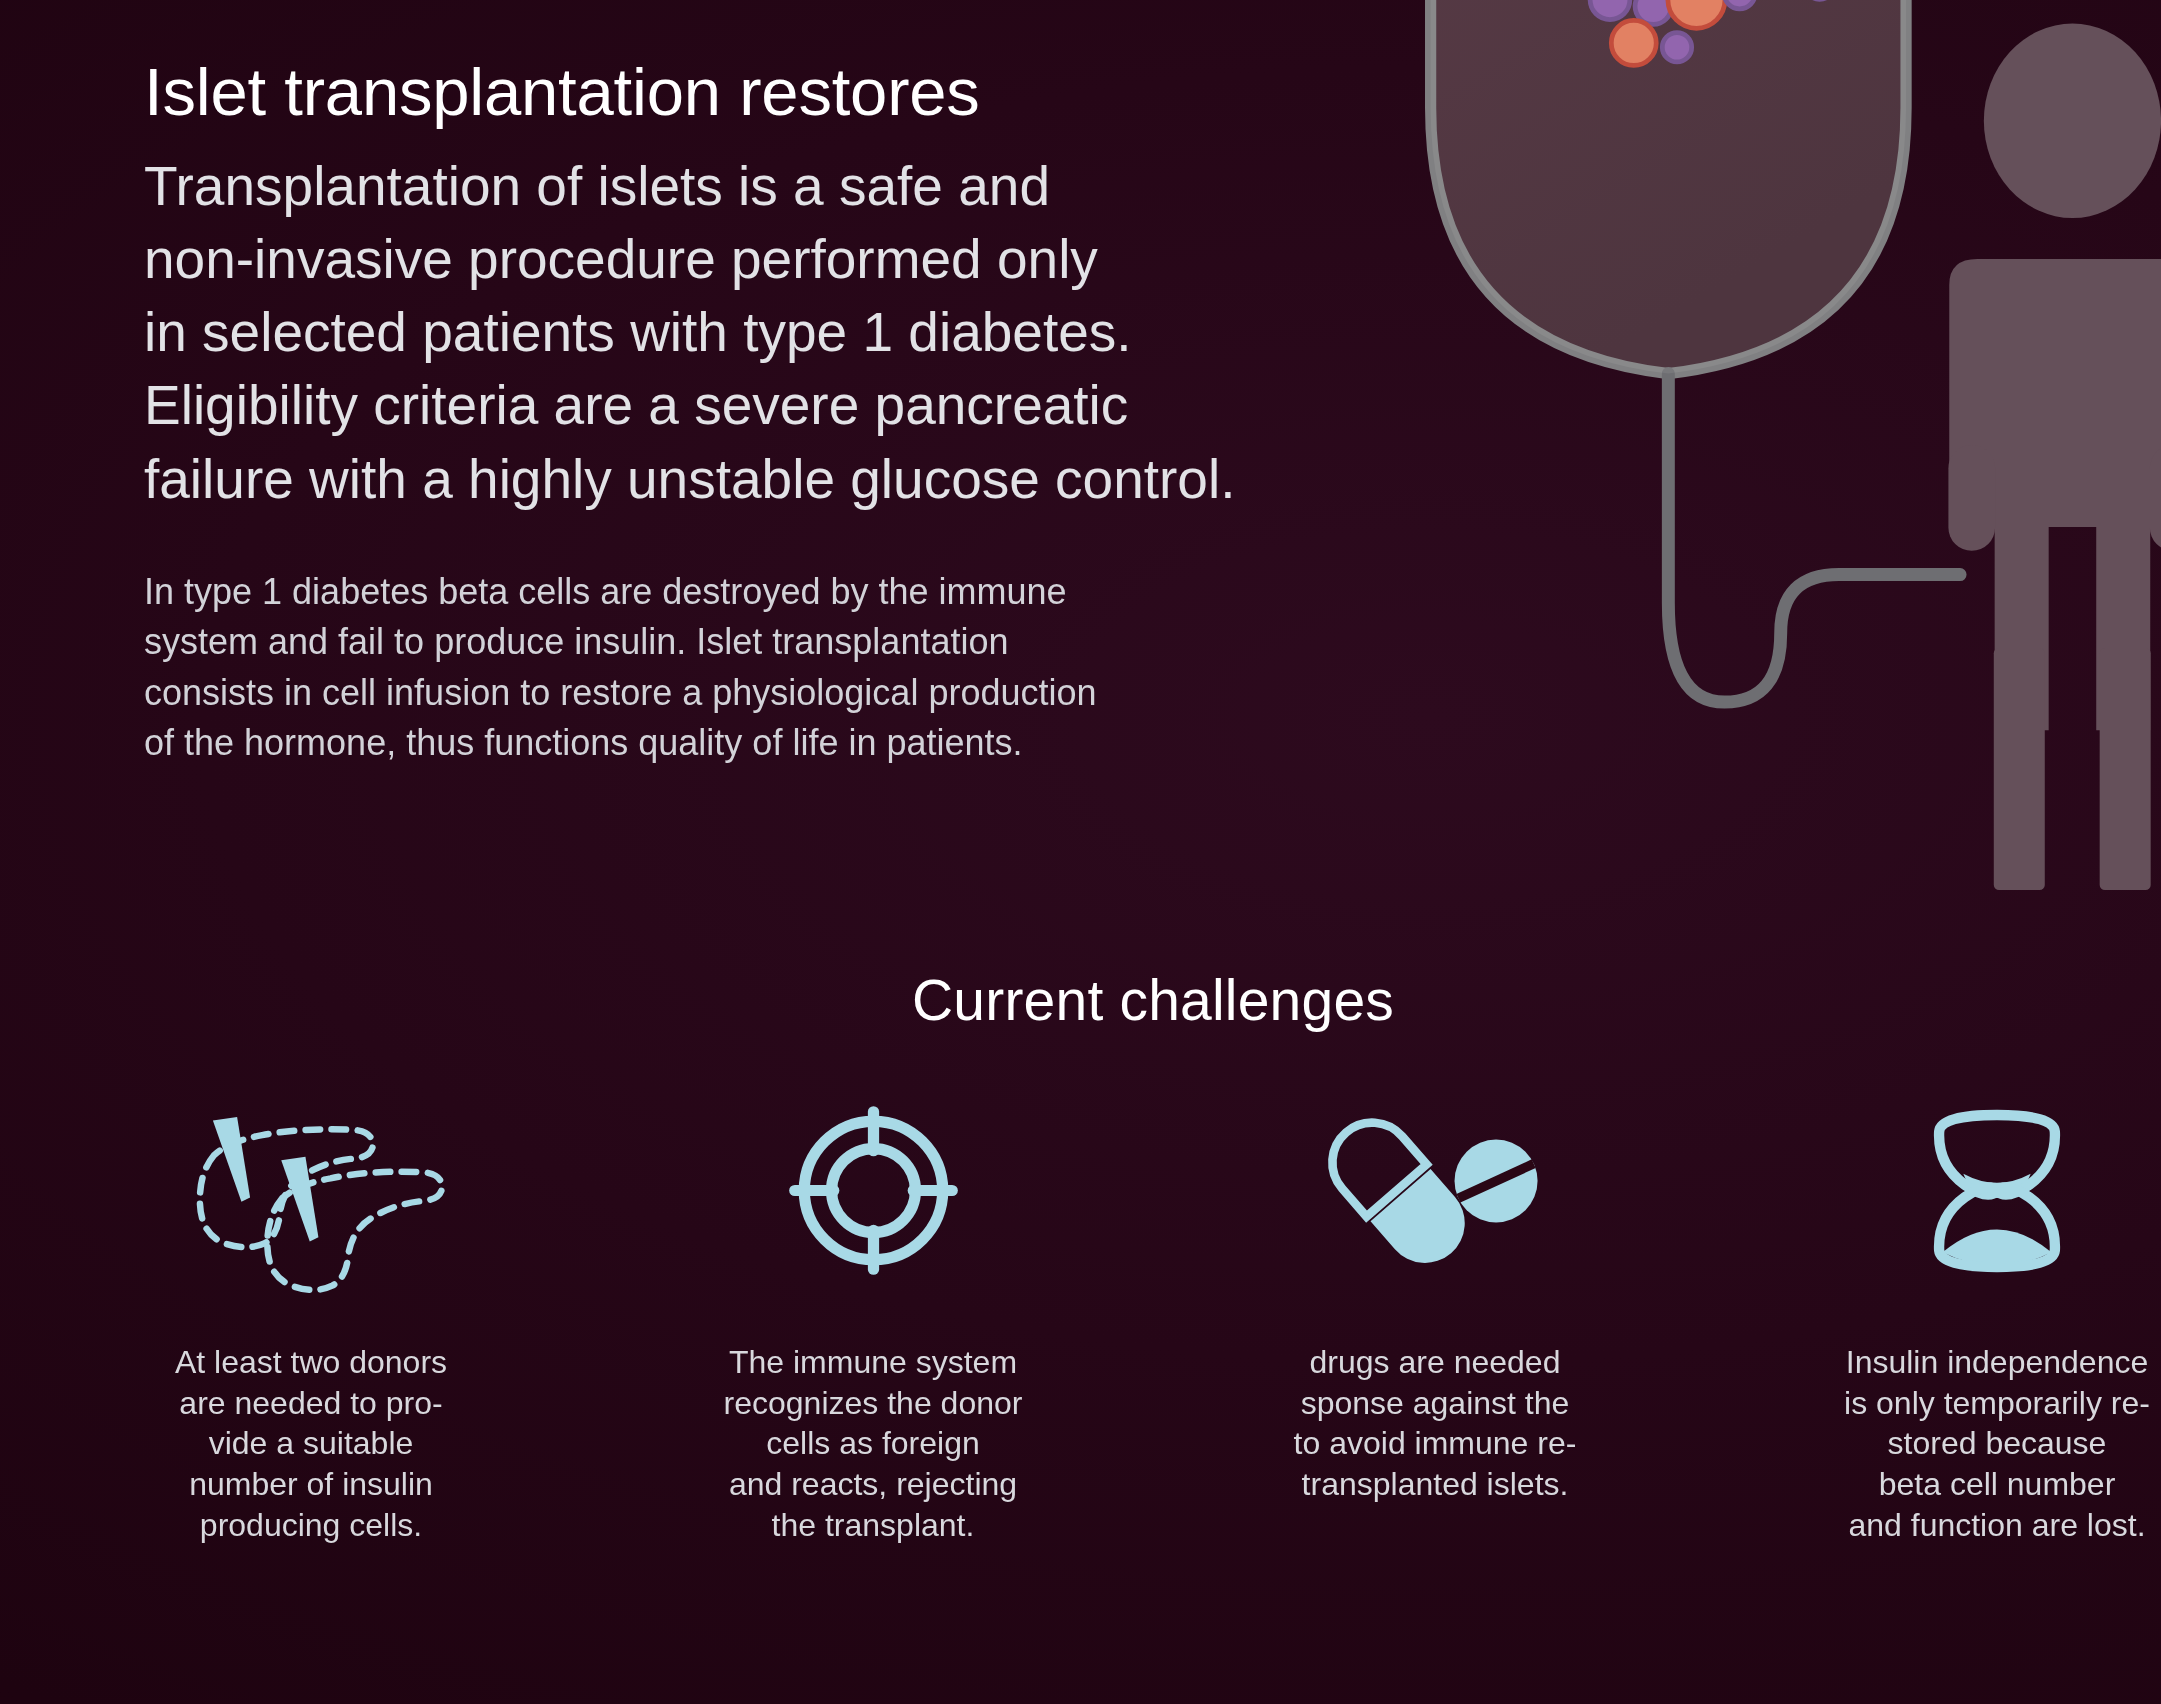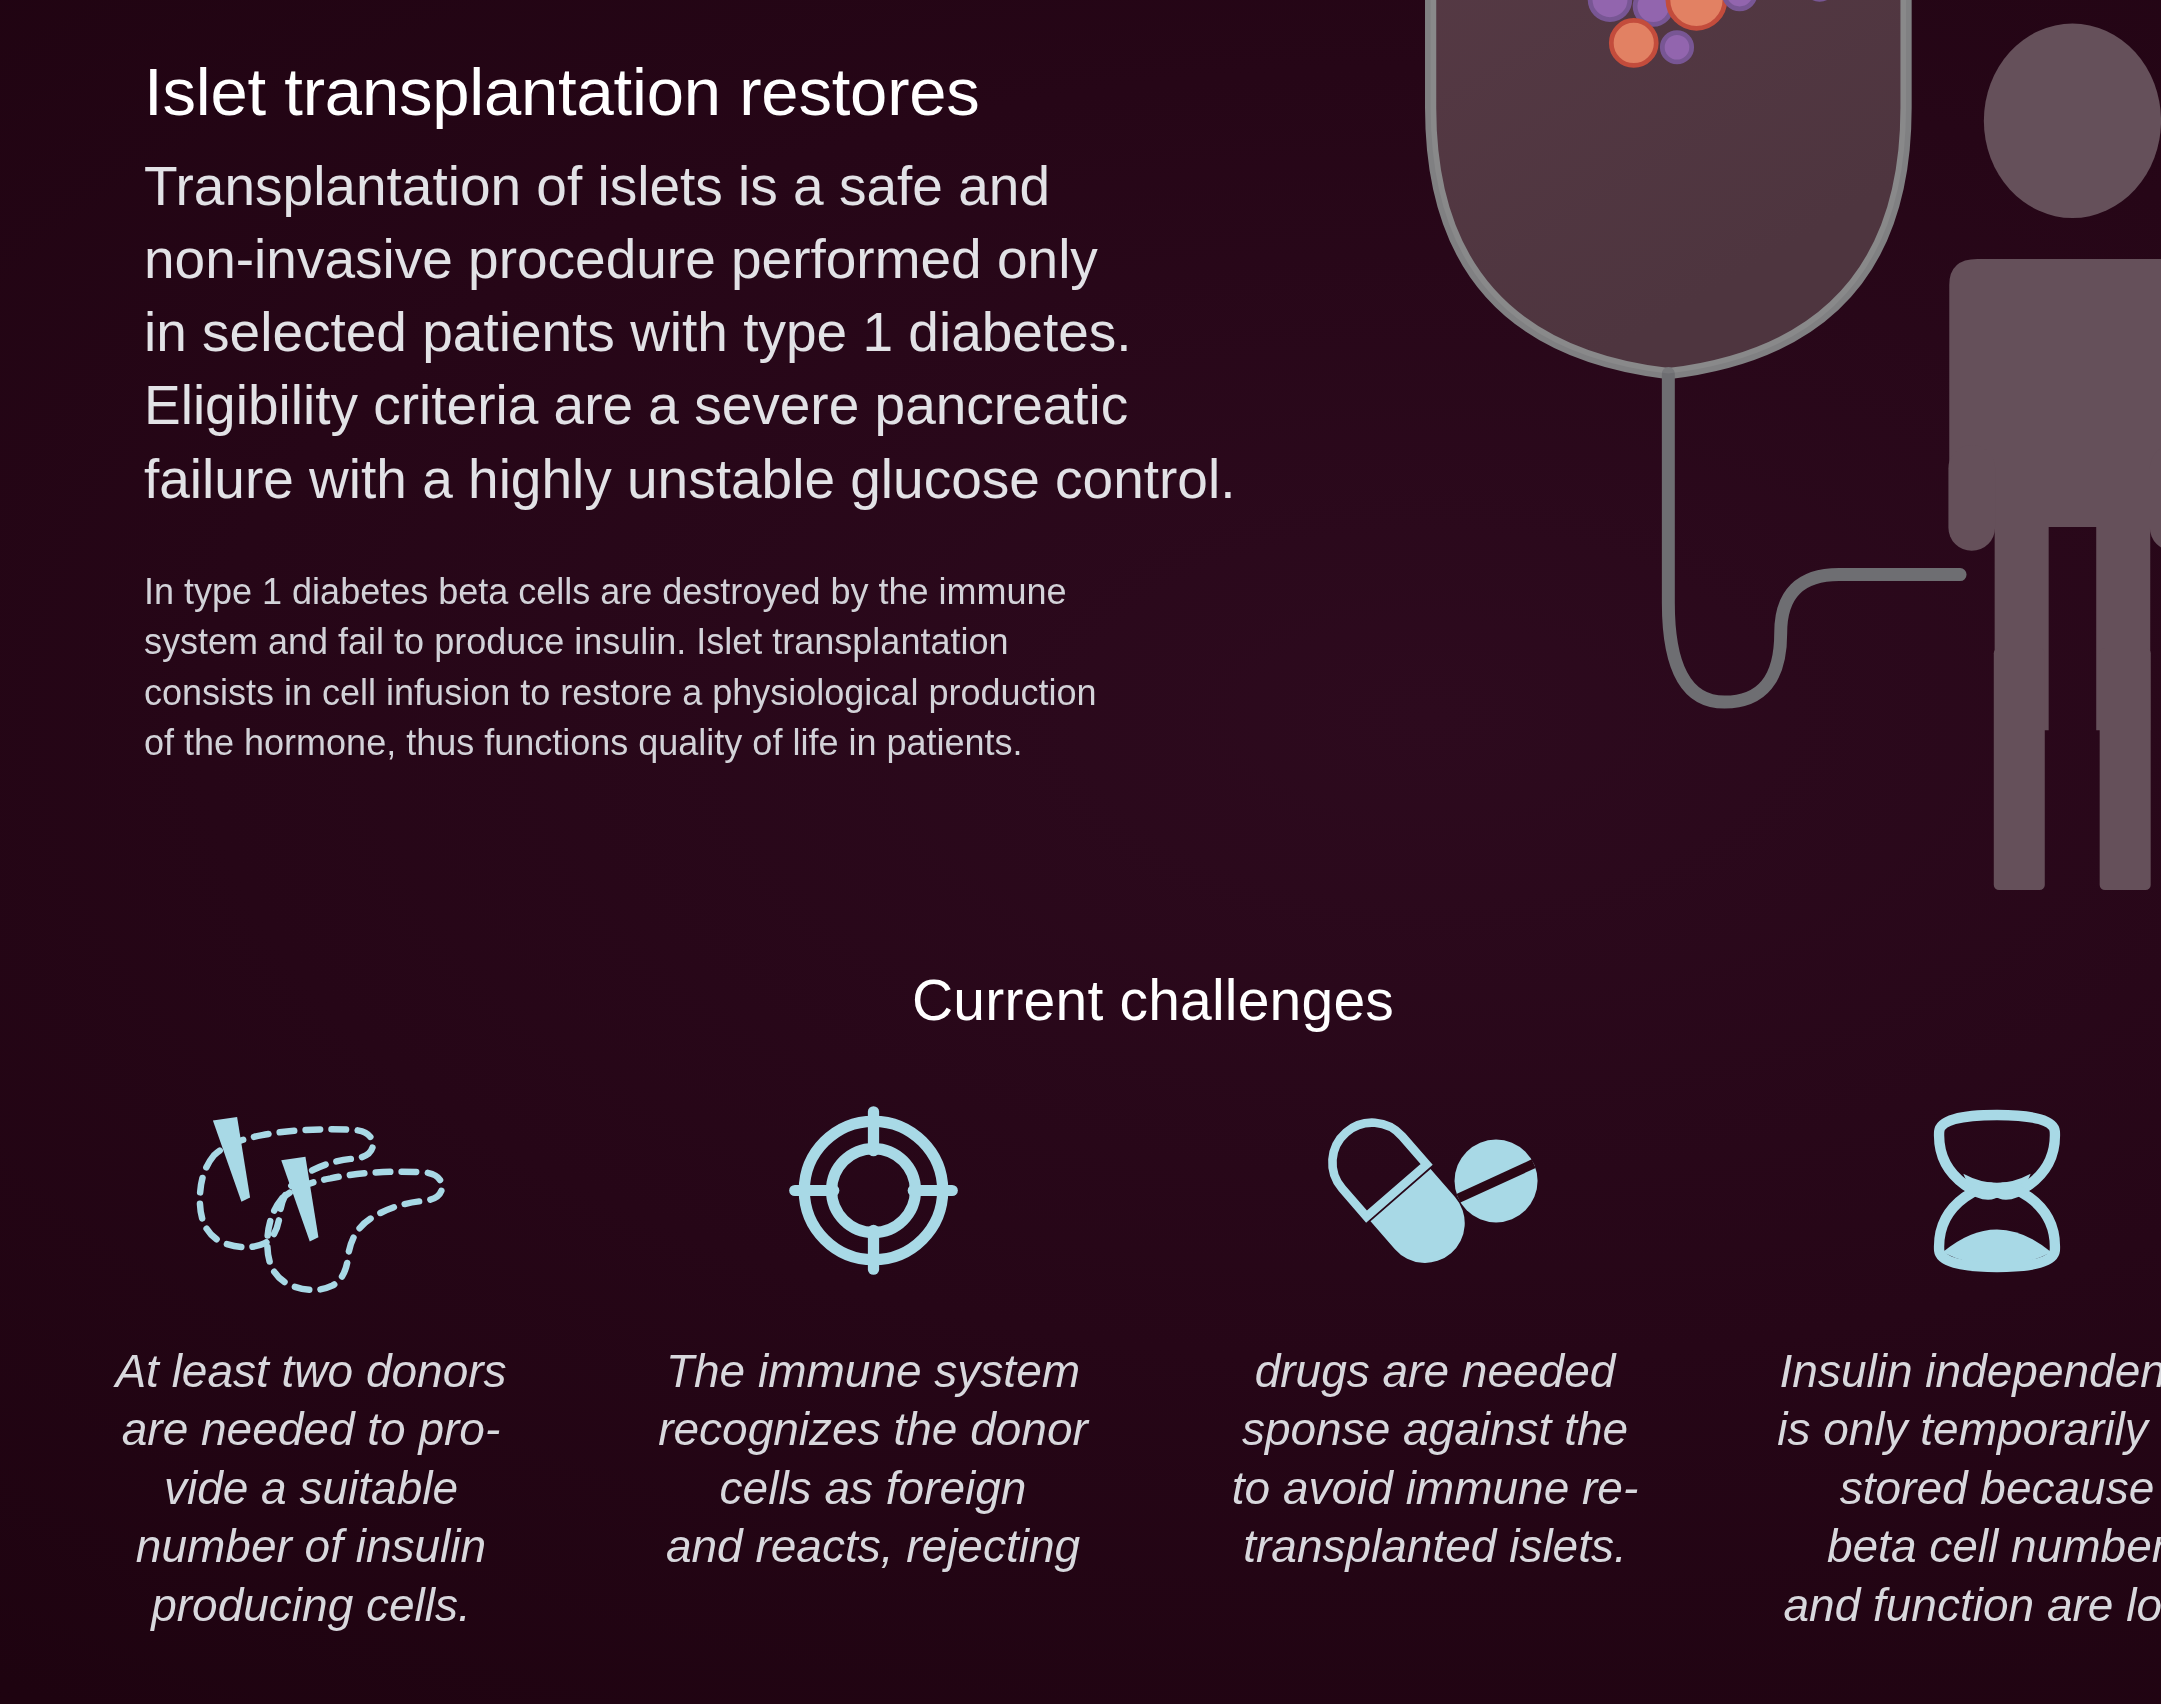--- a/index.html
+++ b/index.html
@@ -97,25 +97,24 @@
     height: 203px;
     width: 303px;
     display: flex;
     align-items: center;
     justify-content: center;
   }
   .challenge-icon svg { display: block; overflow: visible; }
   .challenge-text {
     margin-top: 50px;
     text-align: center;
-    font-size: 46px;
+    font-size: 32px;
     line-height: 1.27;
     color: #d8d8dd;
     width: 458px;
-    font-style: italic;
   }
   .challenge-text span { display: block; }
 </style>
 </head>
 <body>
 
 <div id="poster">
 
   <div class="illustration">
     <svg viewBox="0 0 2360 3120" xmlns="http://www.w3.org/2000/svg">
@@ -296,20 +295,21 @@
             <line x1="18" y1="200" x2="108" y2="200"></line>
             <line x1="292" y1="200" x2="382" y2="200"></line>
           </g>
         </svg>
       </div>
       <div class="challenge-text">
         <span>The immune system</span>
         <span>recognizes the donor</span>
         <span>cells as foreign</span>
         <span>and reacts, rejecting</span>
+        <span>the transplant.</span>
       </div>
     </div>
 
     <div class="challenge">
       <div class="challenge-icon">
         <svg width="225" height="173" viewBox="0 0 520 400">
           <g transform="rotate(-41 170 200)">
             <path d="M 78 40 h 184 v 160 h -184 z M 78 120 a 92 92 0 0 1 184 0 z" fill="none"></path>
             <path d="M 170 22 a 92 92 0 0 1 92 92 v 86 h -184 v -86 a 92 92 0 0 1 92 -92 z" fill="none" stroke="#a8d9e6" stroke-width="20"></path>
             <path d="M 78 214 v 86 a 92 92 0 0 0 184 0 v -86 z" fill="#a8d9e6"></path>

